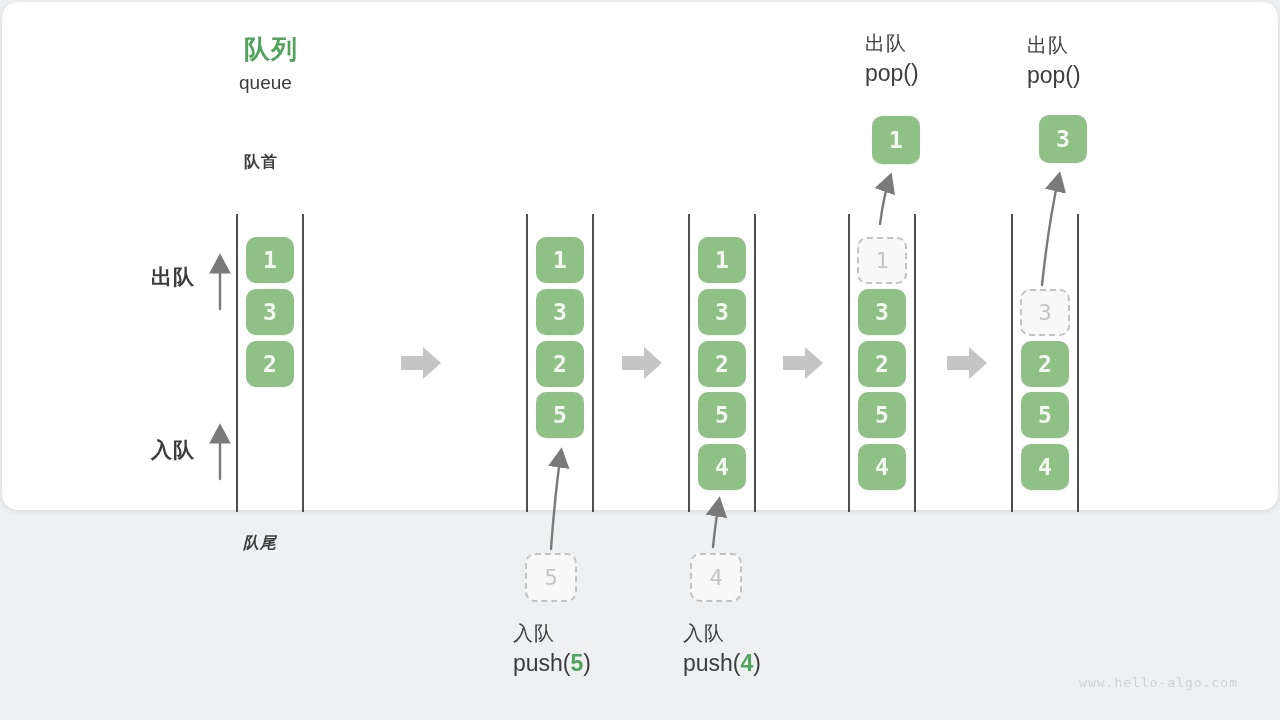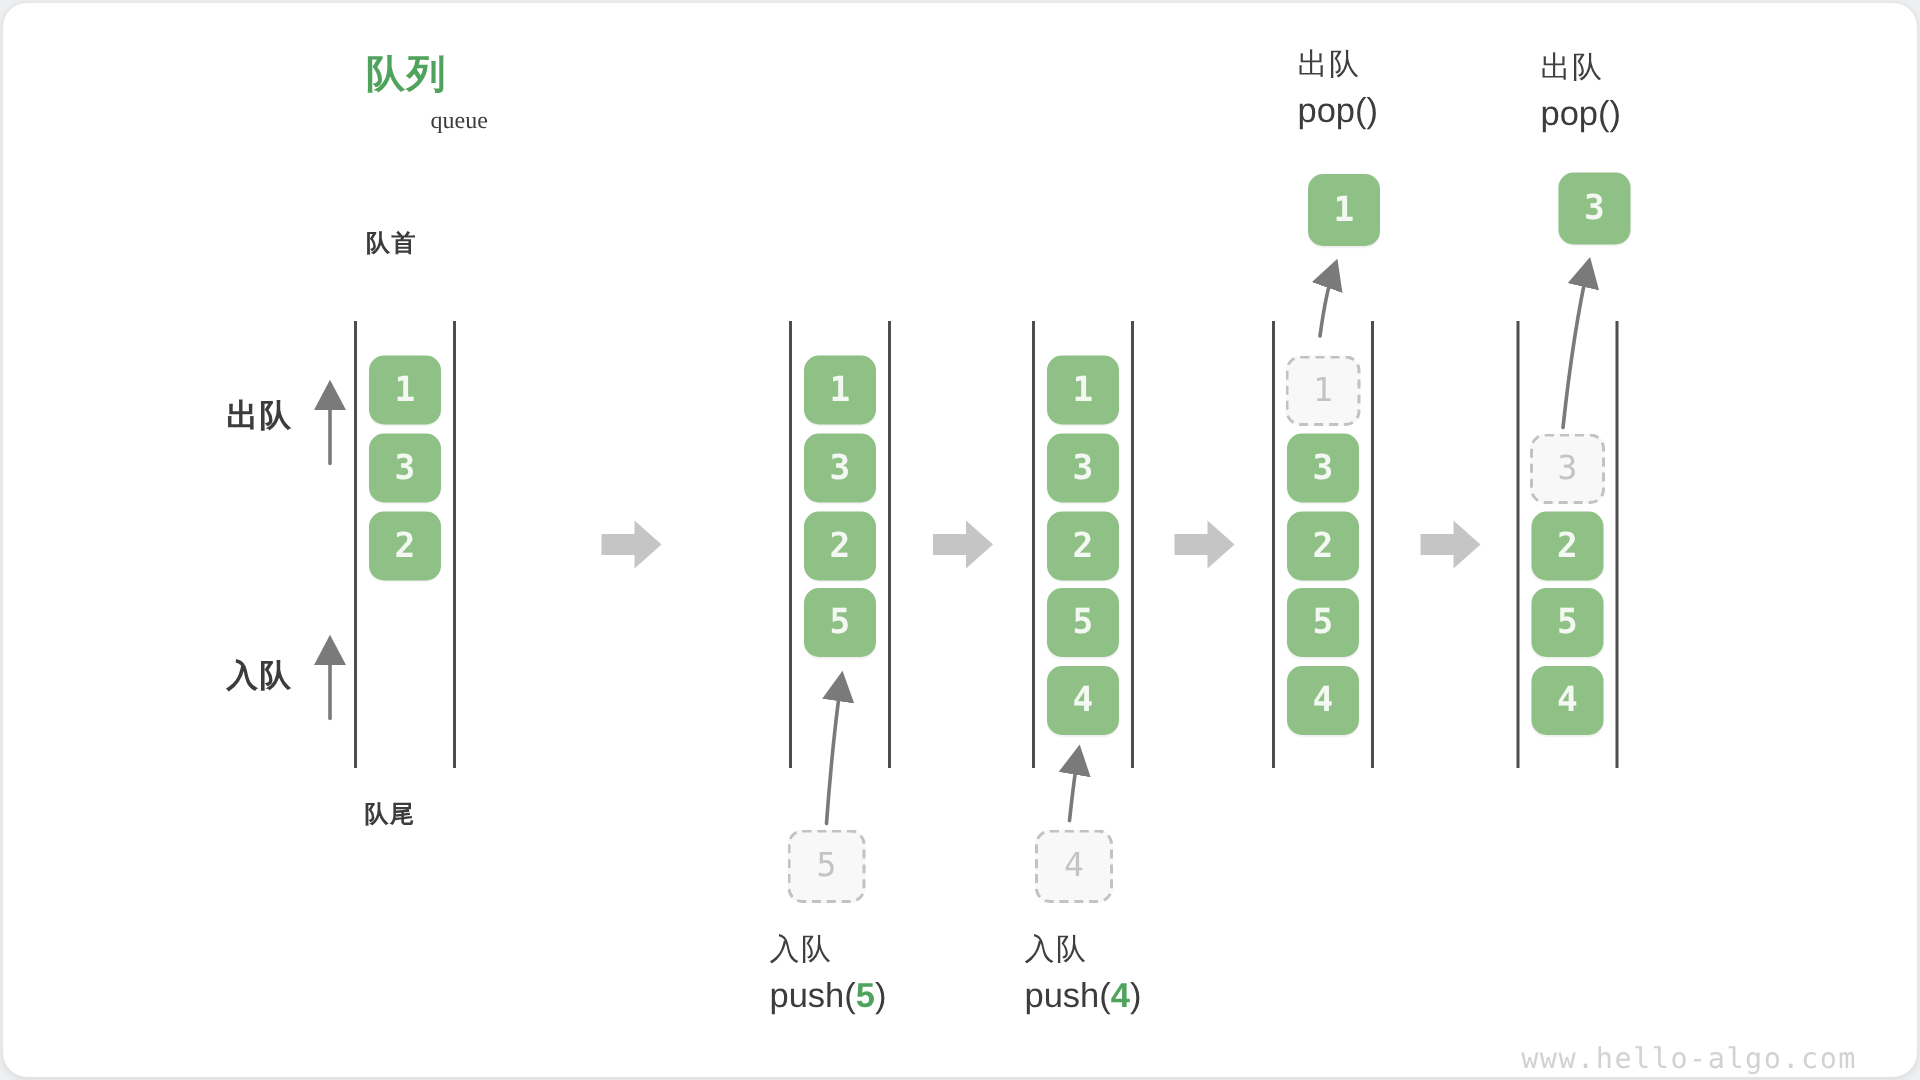--- a/index.html
+++ b/index.html
@@ -3,27 +3,27 @@
 <meta charset="utf-8">
 <style>
   html,body{margin:0;padding:0;}
   body{
     width:1280px;height:720px;
     background:#eef0f2;
     font-family:"Liberation Sans", sans-serif;
     overflow:hidden;
   }
   .canvas{
-    position:absolute;left:2px;top:2px;width:1276px;height:716px;
+    position:absolute;left:2px;top:2px;width:1276px;height:508px;
     background:#ffffff;border-radius:16px;
     box-shadow:0 1px 6px rgba(0,0,0,0.10);
   }
   .abs{position:absolute;}
   .title-zh{font-size:26px;font-weight:700;color:var(--accent);letter-spacing:1px;}
-  .title-en{font-size:16px;color:var(--dark);font-family:Liberation Serif, serif;margin-left:48px;}
+  .title-en{font-size:19px;color:var(--dark);font-family:Liberation Sans, sans-serif;}
   .big-label{font-size:16px;font-weight:700;color:var(--dark);letter-spacing:1px;}
   .side-label{font-size:21px;font-weight:700;color:var(--dark);letter-spacing:1px;}
   .ann-label{font-size:20px;color:#3f3f3f;letter-spacing:1px;line-height:26px;}
   .ann-code{font-size:23px;color:var(--dark);font-family:Liberation Sans, sans-serif;line-height:34px;white-space:nowrap;}
   .ann-code .arg{color:var(--accent);font-weight:700;}
   .wall{position:absolute;width:2px;background:var(--wall);}
   .qbox{
     position:absolute;width:48px;height:46px;border-radius:10px;
     background:var(--box-green);
     color:var(--box-text);font-size:23px;font-weight:700;
@@ -32,34 +32,34 @@
     box-shadow:0 1px 1px rgba(0,0,0,0.06);
   }
   .qbox.dashed{
     background:var(--dash-fill);
     border:2px dashed var(--dash-border);
     color:var(--dash-text);font-weight:400;font-size:22px;
     width:50px;height:47px;box-sizing:border-box;box-shadow:none;
   }
   .watermark{
     font-family:"DejaVu Sans Mono", monospace;
-    font-size:19px;color:var(--watermark);letter-spacing:1px;margin-top:20px;
+    font-size:13px;color:var(--watermark);letter-spacing:1px;
   }
   svg.overlay{position:absolute;left:0;top:0;pointer-events:none;}
 </style>
 </head>
 <body>
 
 <div class="canvas">
 
   <div class="abs title-zh" style="left:242px;top:30px;">队列</div>
   <div class="abs title-en" style="left:237px;top:70px;">queue</div>
 
   <div class="abs big-label" style="left:242px;top:150px;">队首</div>
-  <div class="abs big-label" style="left:241px;top:531px;">队尾</div>
+  <div class="abs big-label" style="left:241px;top:531px;font-style:italic;">队尾</div>
 
   <div class="abs side-label" style="left:149px;top:261px;">出队</div>
   <div class="abs side-label" style="left:149px;top:434px;">入队</div>
 
   <div id="queues">
       <div>
         <div class="wall" style="left: 234px; top: 212px; height: 298px;"></div>
         <div class="wall" style="left: 300px; top: 212px; height: 298px;"></div>
         <div class="qbox" style="left: 244px; top: 235px;">1</div>
         <div class="qbox" style="left: 244px; top: 287px;">3</div>

